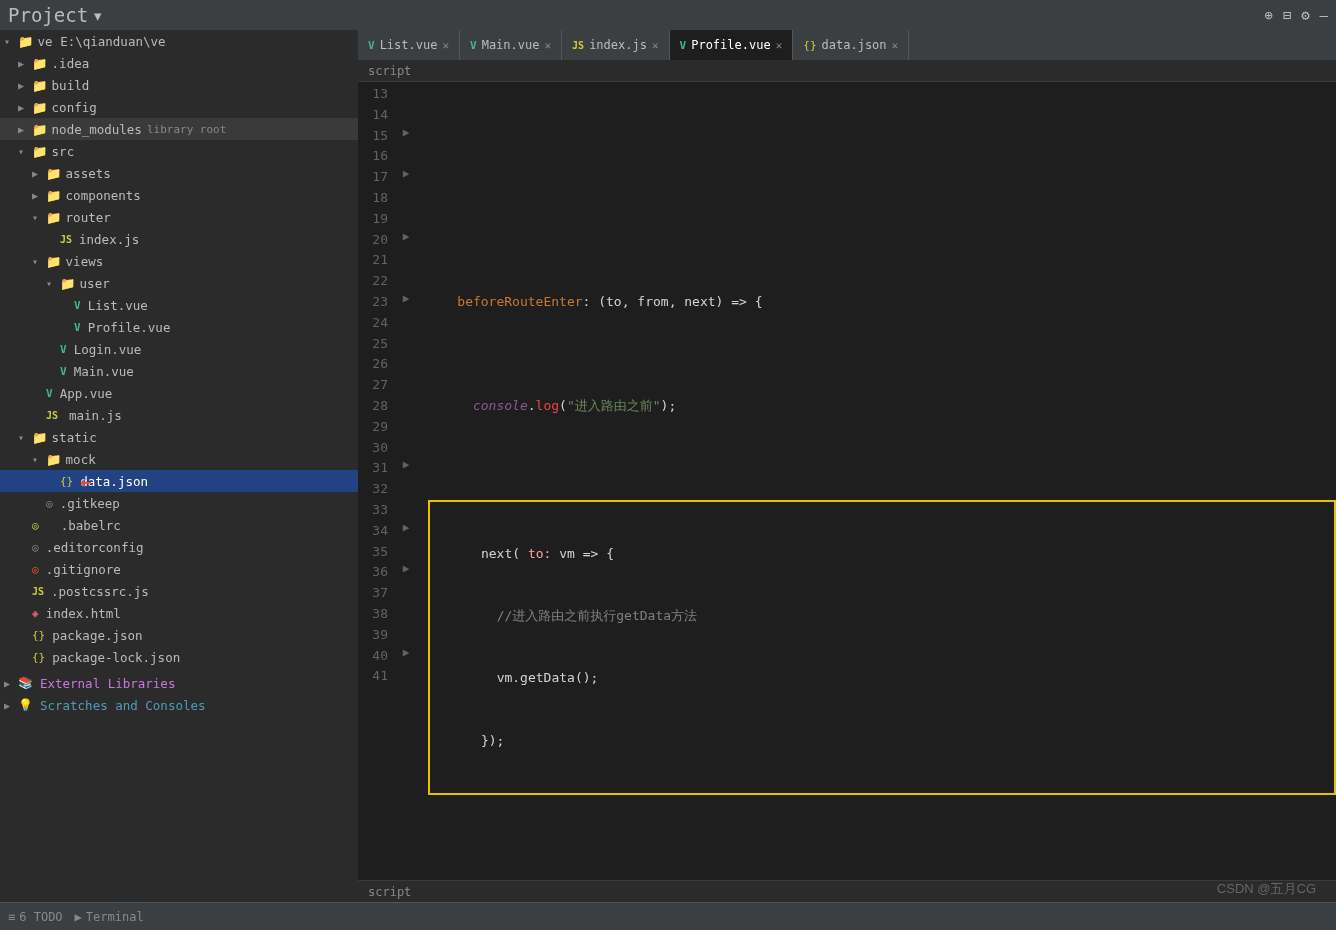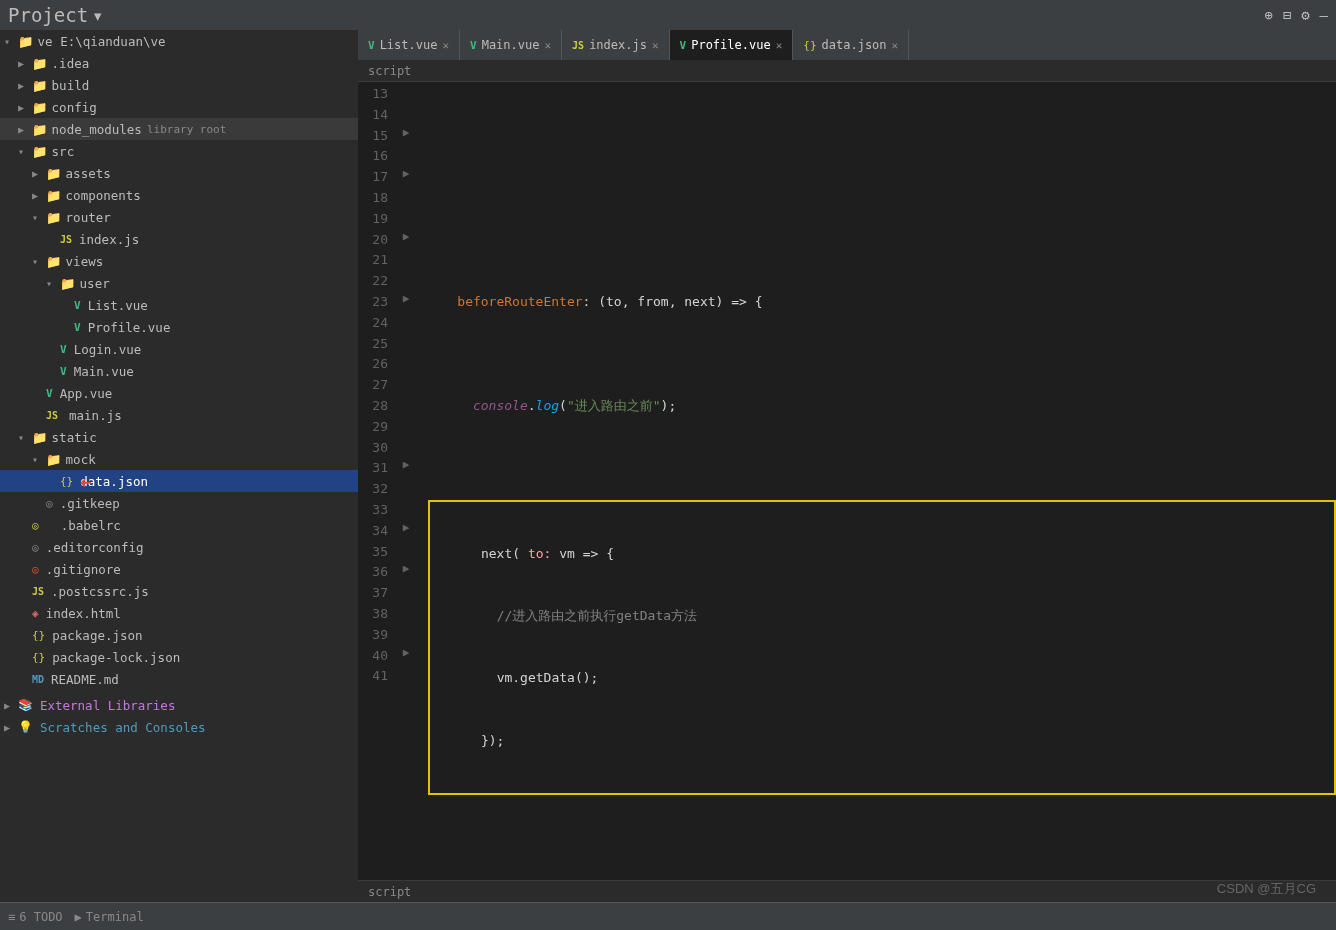--- a/index.html
+++ b/index.html
@@ -143,21 +143,21 @@
       padding: 2px 0 2px 10px;
       font-size: 13px;
       line-height: 1.6;
       white-space: pre;
       overflow-x: auto;
     }
     .line { display: flex; align-items: flex-start; min-height: 20.8px; } 
     .str { color: #6a8759; }
     .cmt { color: #808080; }
     .console-kw { color: #94558d; font-style: italic; }
-    .method-kw { color: #0ea5e9; font-style: italic; }
+    .method-kw { color: #ef4444; }
     .plain { color: #d4d4d4; }
     #bottom-toolbar {
       background: #3c3f41;
       height: 28px;
       display: flex;
       align-items: center;
       padding: 0 8px;
       gap: 12px;
       font-size: 12px;
       color: #bbbbbb;
@@ -391,26 +391,20 @@
       <span class="indent" style="width:14px"></span>
       <span class="arrow" style="visibility:hidden">▶</span>
       <span class="icon" style="color:#cbcb41;font-size:11px">{}</span>
       <span style="margin-left:3px">package.json</span>
     </div>
     <div class="sidebar-item">
       <span class="indent" style="width:14px"></span>
       <span class="arrow" style="visibility:hidden">▶</span>
       <span class="icon" style="color:#cbcb41;font-size:11px">{}</span>
       <span style="margin-left:3px">package-lock.json</span>
-    </div>
-    <div class="sidebar-item">
-      <span class="indent" style="width:14px"></span>
-      <span class="arrow" style="visibility:hidden">▶</span>
-      <span class="icon" style="color:#519aba;font-size:10px;font-weight:bold">MD</span>
-      <span style="margin-left:3px">README.md</span>
     </div>
     <div class="sidebar-item" style="margin-top:4px">
       <span class="arrow">▶</span>
       <span class="icon sidebar-section-external">📚</span>
       <span style="color:#c678dd;font-size:12.5px;margin-left:3px">External Libraries</span>
     </div>
     <div class="sidebar-item">
       <span class="arrow">▶</span>
       <span class="icon sidebar-section-scratch">💡</span>
       <span style="color:#519aba;font-size:12.5px;margin-left:3px">Scratches and Consoles</span>

